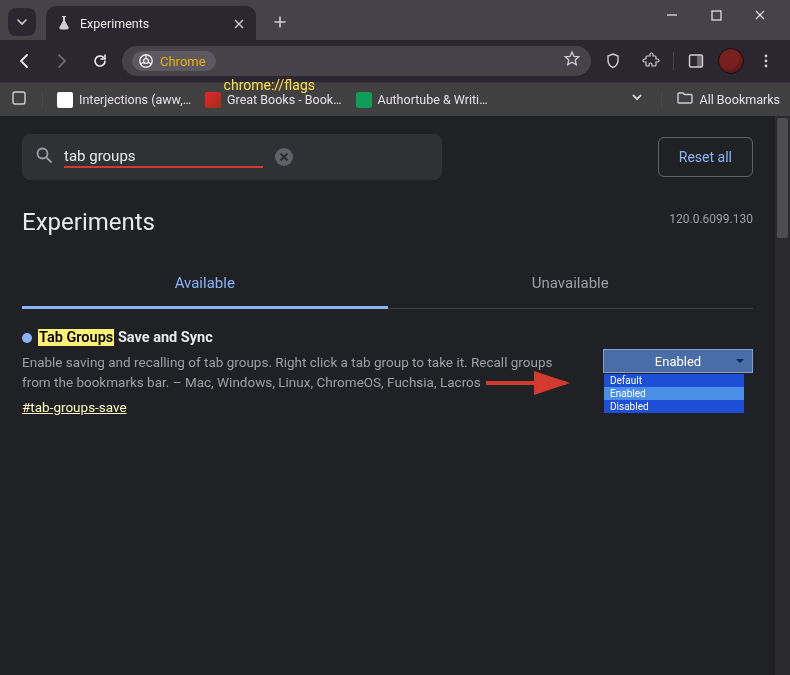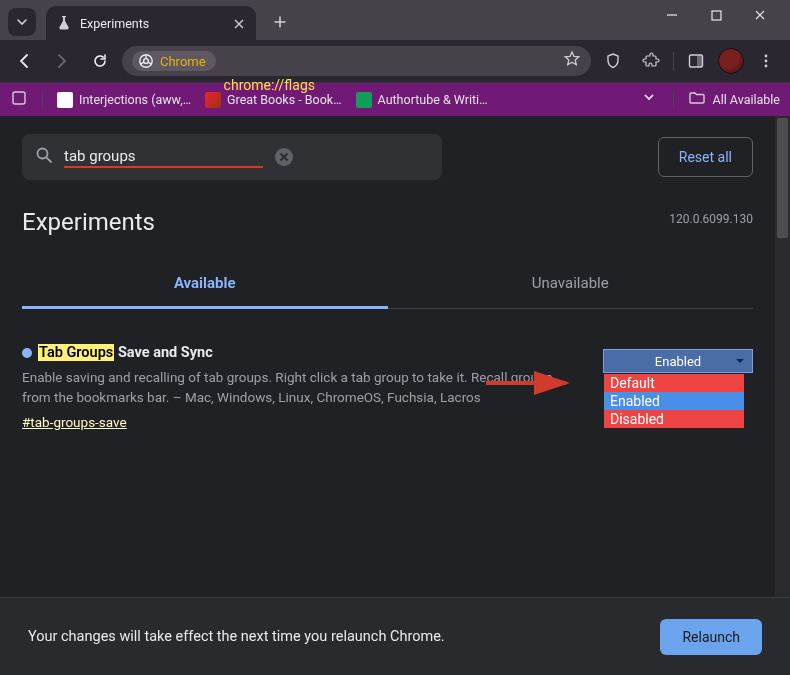--- a/index.html
+++ b/index.html
@@ -21,21 +21,21 @@
   .toolbar { height: 42px; background: #2b2730; display: flex; align-items: center; padding: 0 8px; gap: 6px; }
   .icon-btn { width: 32px; height: 32px; border-radius: 16px; display:flex;align-items:center;justify-content:center; color:#cfcdd3; }
   .icon-btn.disabled { color:#6a646e; }
   .omnibox { flex: 1; height: 30px; background: #47414a; border-radius: 15px; display:flex;align-items:center; padding: 0 10px; gap:8px; }
   .chrome-chip { background:#5e5863; border-radius: 12px; display:flex; align-items:center; gap:6px; padding:2px 10px 2px 6px; color:#eab308; font-size:13px;}
   .chrome-chip svg{flex:none;}
   .url { color:#fde047; font-size:14px; flex:1;margin-top:47px;}
   .avatar { width:26px; height:26px; border-radius:50%; background: radial-gradient(circle at 40% 35%, #7a1f1f 45%, #3a0e0e 100%); border:1px solid #111;}
 
   
-  .bookmarks { height: 34px; background: #701a75; border-top: 1px solid #3a353e; display:flex; align-items:center; padding: 0 10px; gap: 14px; font-size: 12.5px; color:#e5e2e9;}
+  .bookmarks { height: 34px; background: #404040; border-top: 1px solid #3a353e; display:flex; align-items:center; padding: 0 10px; gap: 14px; font-size: 12.5px; color:#e5e2e9;}
   .bm-sep { width:1px; height:18px; background:#4a454f; }
   .bookmarks .bm { display:flex; align-items:center; gap:6px; max-width: 160px; white-space:nowrap; overflow:hidden; text-overflow:ellipsis; }
   .bookmarks .bm .fav { width:16px; height:16px; border-radius:2px; flex:none;}
   .bookmarks .spacer{flex:1;}
   .all-bm { display:flex; align-items:center; gap:6px;}
 
   
   .page { position:absolute; top:116px; left:0; right:0; bottom:0; background:#202124; display:flex;}
   .content { flex:1; padding: 18px 22px 0 22px; position:relative;}
   .scrollbar { width:15px; background:#2b2b2d; position:relative;}
@@ -46,33 +46,33 @@
   .searchbox input { background:transparent; border:none; outline:none; color:#e8eaed; font-size:15px; flex:1; }
   .searchbox .clr { width:22px; height:22px; color:#a1a1a5; }
   .underline-red { border-bottom: 2px solid #d23a2e; padding-bottom:1px;}
   .reset { margin-left:auto; height:40px; padding:0 20px; border:1px solid #5f6368; border-radius:6px; color:#8ab4f8; display:flex;align-items:center; font-size:14px;}
 
   h1.page-title { font-size:24px; font-weight:400; color:#e8eaed; margin-top:28px; }
   .version { position:absolute; right:22px; top:96px; font-size:12px; color:#9aa0a6;}
 
   .tabs { display:flex; margin-top:24px; border-bottom:1px solid #3c4043; }
   .tab { flex:1; text-align:center; padding:14px 0; font-size:15px; color:#9aa0a6; }
-  .tab.active { color:#8ab4f8; border-bottom:3px solid #8ab4f8; margin-bottom:-1px;font-weight:bold;}
+  .tab.active { color:#8ab4f8; border-bottom:3px solid #8ab4f8; margin-bottom:-1px;}
 
   .flag { display:flex; gap:20px; margin-top:20px; }
-  .flag-left { flex:1;margin-top:15px; }
+  .flag-left { flex:1; }
   .flag-title { font-size:14.5px; display:flex; align-items:center; gap:4px;}
   .flag-title .dot{ width:10px;height:10px;border-radius:50%;background:#8ab4f8;display:inline-block;margin-right:2px;}
   .highlight { background:#fff176; color:#000; font-weight:600; padding:0 1px;}
   .flag-desc { font-size:13.5px; color:#9aa0a6; margin-top:6px; line-height:1.5; max-width:560px;}
   .flag-anchor { color:#fef9c3; font-size:13.5px; text-decoration:underline; margin-top:6px; display:inline-block;}
   .flag-right { width:150px; position:relative; padding-top:20px;}
   .select { height:24px; background:#4a6da8; border:1px solid #7ea0d8; color:#fff; font-size:13px; display:flex; align-items:center; justify-content:center; position:relative; }
   .select .chev{ position:absolute; right:6px; top:5px;}
-  .dropdown { position:absolute; top:44px; left:0; right:8px; background:#ef4444; border:1px solid #222; font-size:14px; }
+  .dropdown { position:absolute; top:44px; left:0; right:8px; background:#1d4ed8; border:1px solid #222; font-size:10px; }
   .dropdown .opt { padding:1px 6px; color:#fff; }
   .dropdown .opt.sel { background:#4a8fe7; }
 
   .arrow { position:absolute; top:252px; left:486px; pointer-events:none;}
 
   .relaunch-bar { position:absolute; left:0; right:0; bottom:0; height:78px; background:#292a2d; border-top:1px solid #3c3c3e; display:flex; align-items:center; padding:0 28px;}
   .relaunch-bar .msg { flex:1; font-size:14.5px; color:#e8eaed;}
   .relaunch-btn { background:#6ba3ec; color:#1b1b1d; padding:10px 22px; border-radius:6px; font-size:14px;}
 
   .card { background:#202124; min-height:380px;}
@@ -204,21 +204,21 @@
   <span class="spacer"></span>
   <span><svg width="18" height="12" viewBox="0 0 18 12">
         <path d="M4 3l4 4 4-4" stroke="#cfcdd3" stroke-width="1.6" fill="none"></path>
         <path d="M4 8l4 4 4-4" stroke="#cfcdd3" stroke-width="1.6" fill="none" transform="translate(0,-5)"></path>
       </svg></span>
   <div class="bm-sep"></div>
   <div class="all-bm">
     <span><svg width="18" height="18" viewBox="0 0 18 18">
           <path d="M2 5a1 1 0 0 1 1-1h4l1.5 1.5H15a1 1 0 0 1 1 1V13a1 1 0 0 1-1 1H3a1 1 0 0 1-1-1V5z" fill="none" stroke="#cfcdd3" stroke-width="1.4"></path>
         </svg></span>
-    <span>All Available</span>
+    <span>All Bookmarks</span>
   </div>
 </div>
 
 <div class="page">
   <div class="content">
     <div class="searchrow">
       <div class="searchbox">
         <span><svg width="20" height="20" viewBox="0 0 20 20">
               <circle cx="8.5" cy="8.5" r="5" fill="none" stroke="#9aa0a6" stroke-width="1.8"></circle>
               <path d="M13 13l4 4" stroke="#9aa0a6" stroke-width="1.8" stroke-linecap="round"></path>
@@ -275,17 +275,13 @@
           </marker>
         </defs>
       <line x1="0" y1="15" x2="80" y2="15" stroke="#d23a2e" stroke-width="4" marker-end="url(#ah)"></line>
     </svg>
 
   </div>
   <div class="scrollbar">
       <div class="thumb"></div>
     </div>
 
-  <div class="relaunch-bar">
-    <div class="msg">Your changes will take effect the next time you relaunch Chrome.</div>
-    <div class="relaunch-btn"><span>Relaunch</span></div>
-  </div>
 </div>
 
 </body></html>

